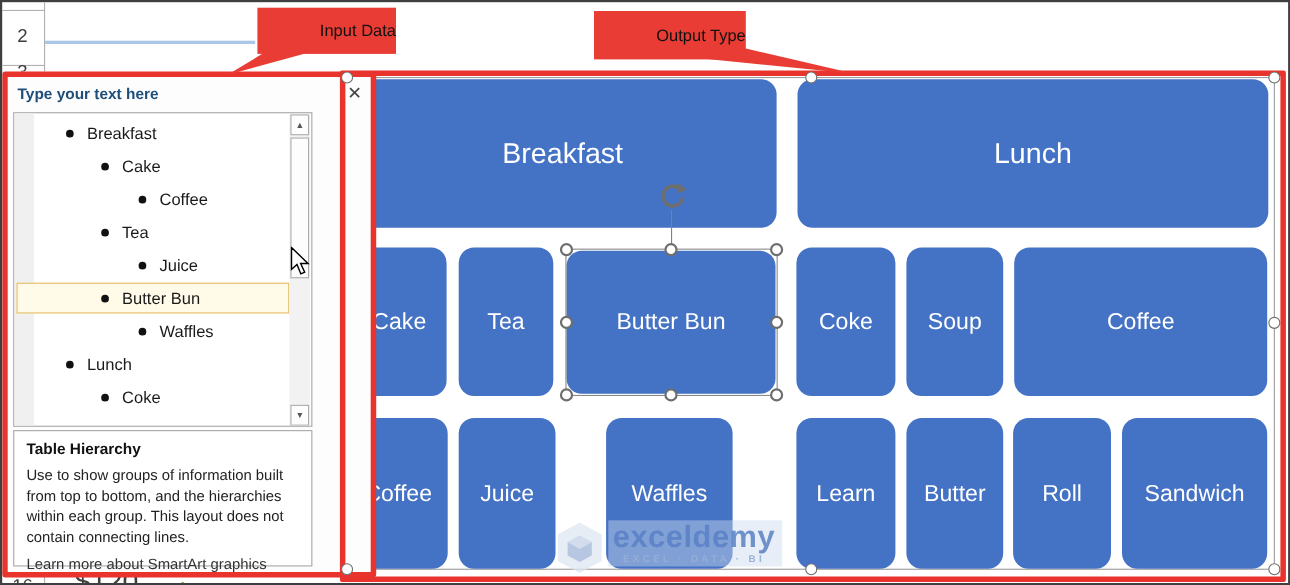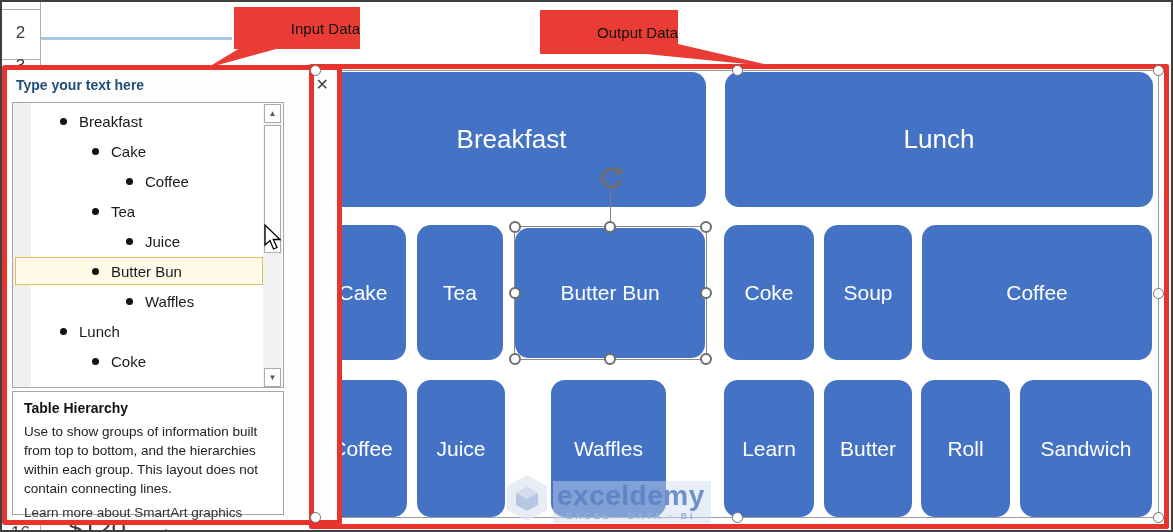--- a/index.html
+++ b/index.html
@@ -96,21 +96,21 @@
   #rotate-line{position:absolute;left:608px;top:189px;width:1px;height:37px;background:#808080;z-index:31;}
   #rotate-handle{position:absolute;left:596px;top:163px;z-index:32;}
 
   
   #pane-toggle{position:absolute;left:299px;top:277px;width:22px;height:28px;background:#fff;
                border:1px solid #a6a6a6;border-radius:0 4px 4px 0;box-sizing:border-box;
                z-index:12;display:flex;align-items:center;justify-content:center;
                font-size:10px;color:#555;}
 
   
-  #watermark{position:absolute;left:503px;top:471px;z-index:15;display:flex;align-items:flex-end;
+  #watermark{position:absolute;left:503px;top:471px;z-index:15;display:flex;align-items:flex-start;
              pointer-events:none;}
   #wm-logo{width:44px;height:50px;opacity:.75;}
   #wm-text{margin-left:4px;padding:0 6px 2px 4px;background:rgba(205,218,238,.45);}
   #wm-brand{font-size:28px;font-weight:bold;color:rgba(88,128,196,.85);line-height:30px;letter-spacing:.5px;}
   #wm-tag{font-size:9px;font-weight:bold;letter-spacing:3px;color:rgba(150,175,215,.95);text-align:center;}
 
   
   #mouse-cursor{position:absolute;left:262px;top:222px;z-index:50;pointer-events:none;}
 </style>
 </head>
@@ -278,20 +278,20 @@
   </div>
 
   <svg id="callout-tails">
     <polygon points="238,46 278,46 205,66" fill="#e83c34"></polygon>
     <polygon points="634,51 676,42 775,65" fill="#e83c34"></polygon>
   </svg>
   <div class="callout" id="callout-input">
     <span>Input Data</span>
   </div>
   <div class="callout" id="callout-output">
-    <span>Output Data</span>
+    <span>Output Type</span>
   </div>
 
   <svg id="mouse-cursor" width="20" height="28" viewBox="0 0 20 28">
     <polygon points="1,1 1,21 6,16.5 9.5,25 13,23.5 9.3,15.5 16,15.5" fill="#fff" stroke="#000" stroke-width="1.3"></polygon>
   </svg>
 
 </div>
 
 </body></html>

